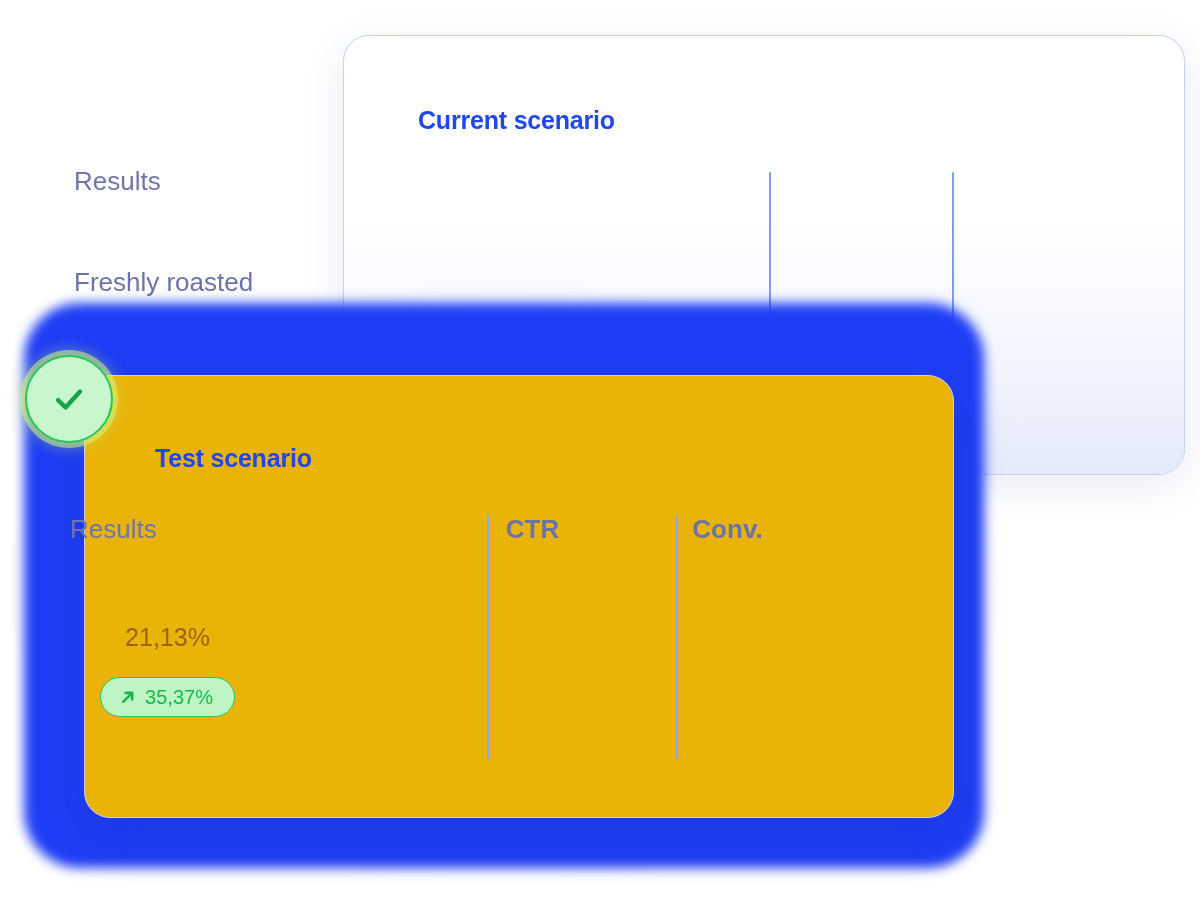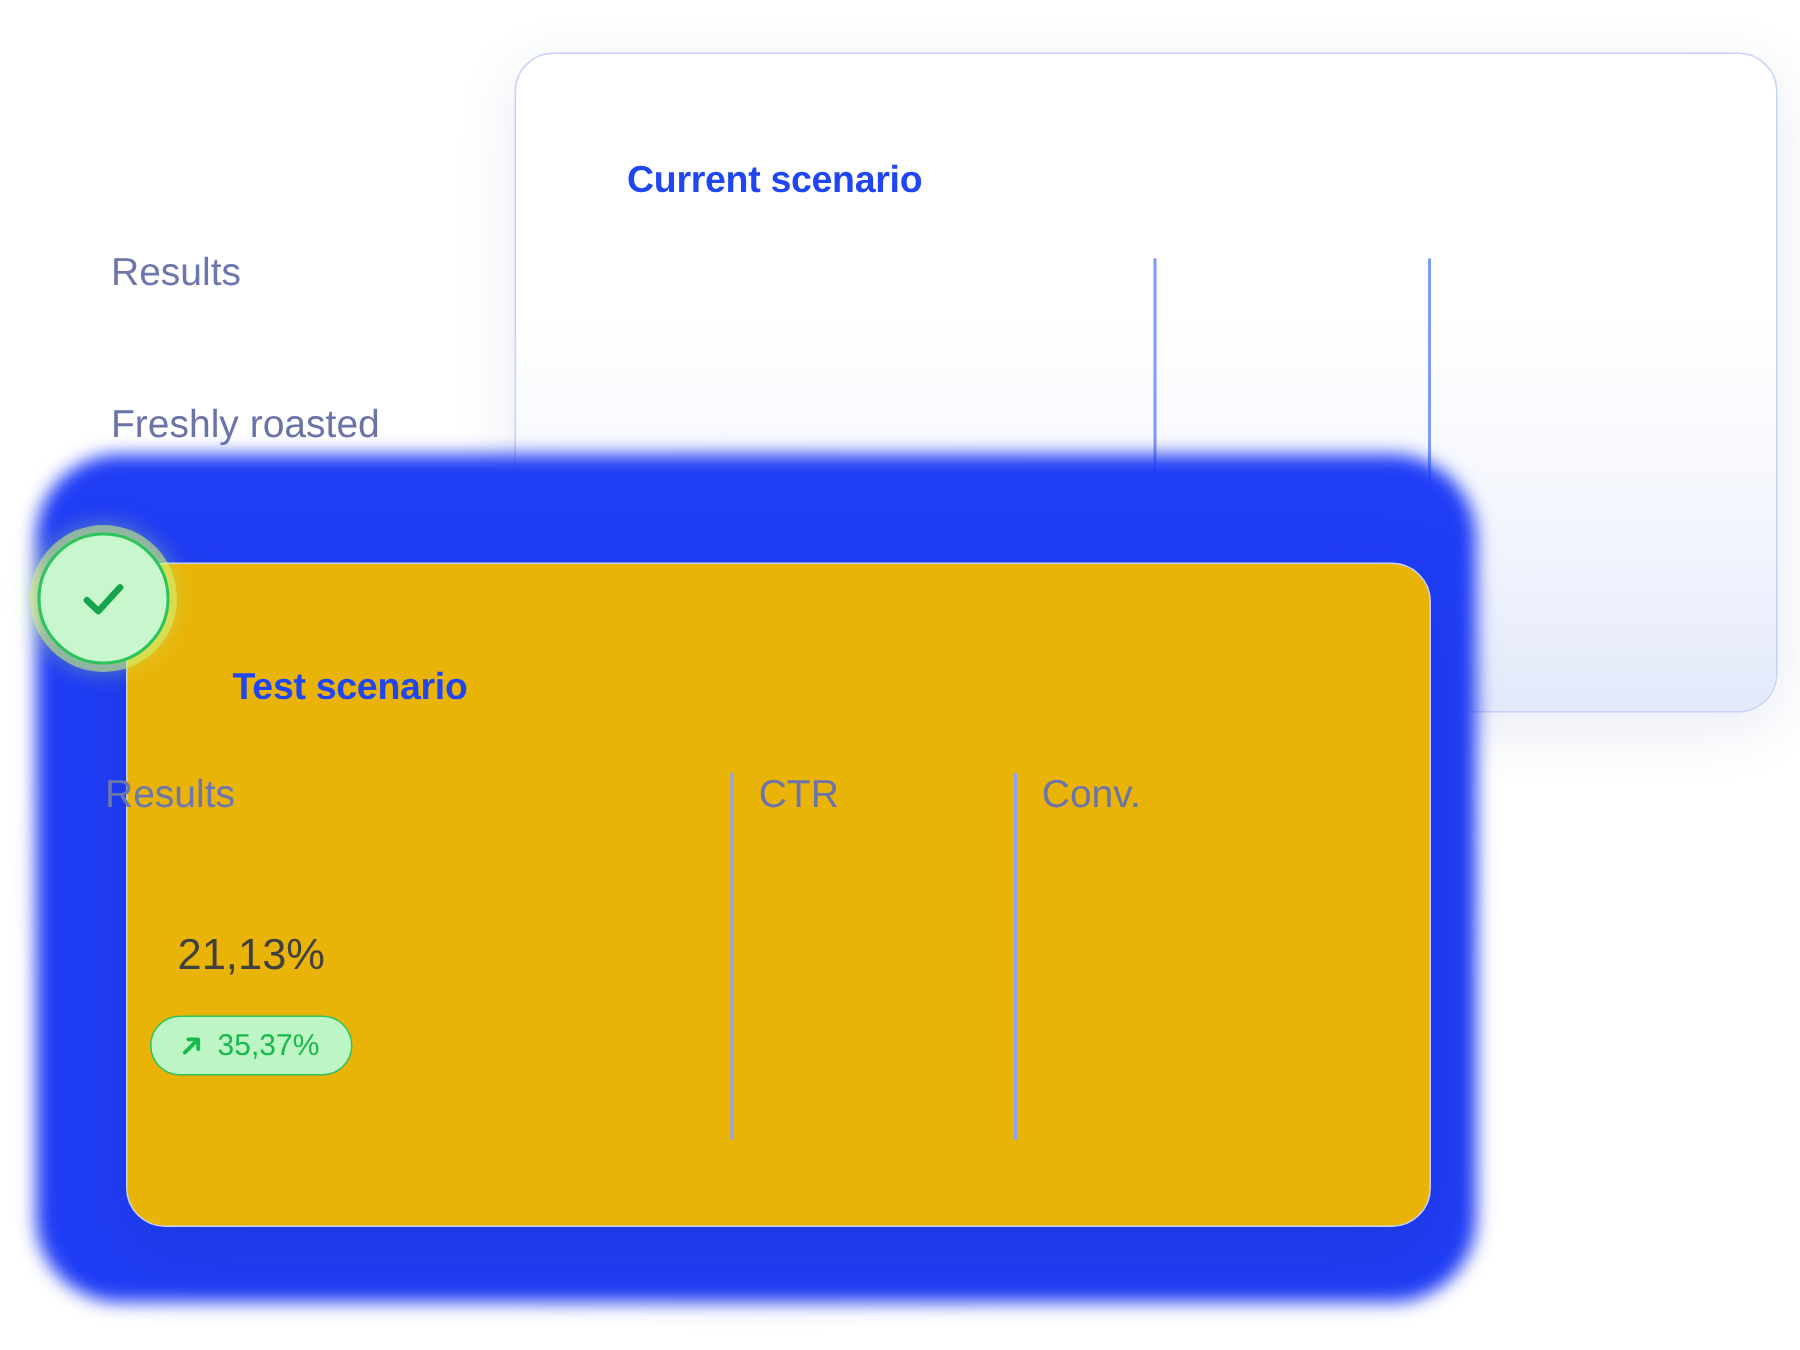--- a/index.html
+++ b/index.html
@@ -69,37 +69,37 @@
     display: flex;
     align-items: flex-start;
   }
   .tbl-current .c-name { width: 355px; }
   .tbl-current .c-ctr  { width: 185px; text-align: center; }
   .tbl-current .c-conv { width: 190px; text-align: center; }
 
   .col-header {
     font-size: 26px;
     color: #6b74a8;
-    font-weight: 400;
+    font-weight: 700;
     line-height: 34px;
   }
   .col-header.strong {
     font-weight: 400;
     color: #6e77ab;
   }
 
   .cell-name {
     font-size: 26px;
     color: #6b74a8;
     line-height: 48px;
     white-space: pre-line;
   }
   .cell-val {
-    font-size: 29px;
-    color: #404040;
+    font-size: 25px;
+    color: #a16207;
     line-height: 48px;
   }
 
   .tbl-current .row { margin-top: 60px; }
 
   
   .vline {
     position: absolute;
     width: 2px;
     background: #7e9bf5;

